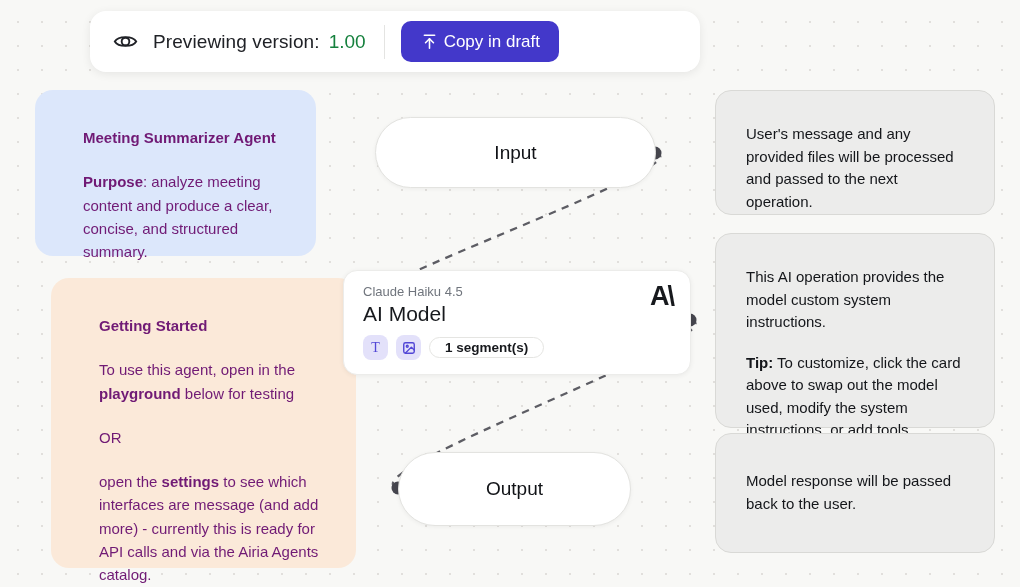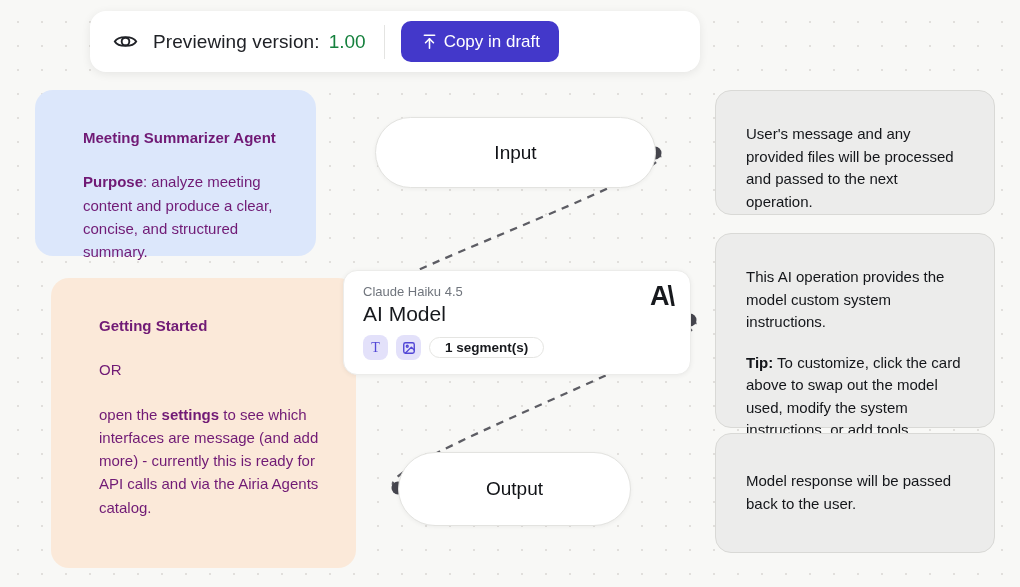--- a/index.html
+++ b/index.html
@@ -126,20 +126,21 @@
     </button>
   </div>
 
   <div class="note note-blue">
     <h3>Meeting Summarizer Agent</h3>
     <p><b>Purpose</b><span>: analyze meeting content and produce a clear, concise, and structured summary.</span></p>
   </div>
 
   <div class="note note-orange">
     <h3>Getting Started</h3>
+    <p><span>To use this agent, open in the </span><b>playground</b><span> below for testing</span></p>
     <p><span>OR</span></p>
     <p><span>open the </span><b>settings</b><span> to see which interfaces are message (and add more) - currently this is ready for API calls and via the Airia Agents catalog.</span></p>
   </div>
 
   <div class="pill pill-input">
     <span>Input</span>
   </div>
 
   <div class="model-card">
     <div class="subtitle">Claude Haiku 4.5</div>

